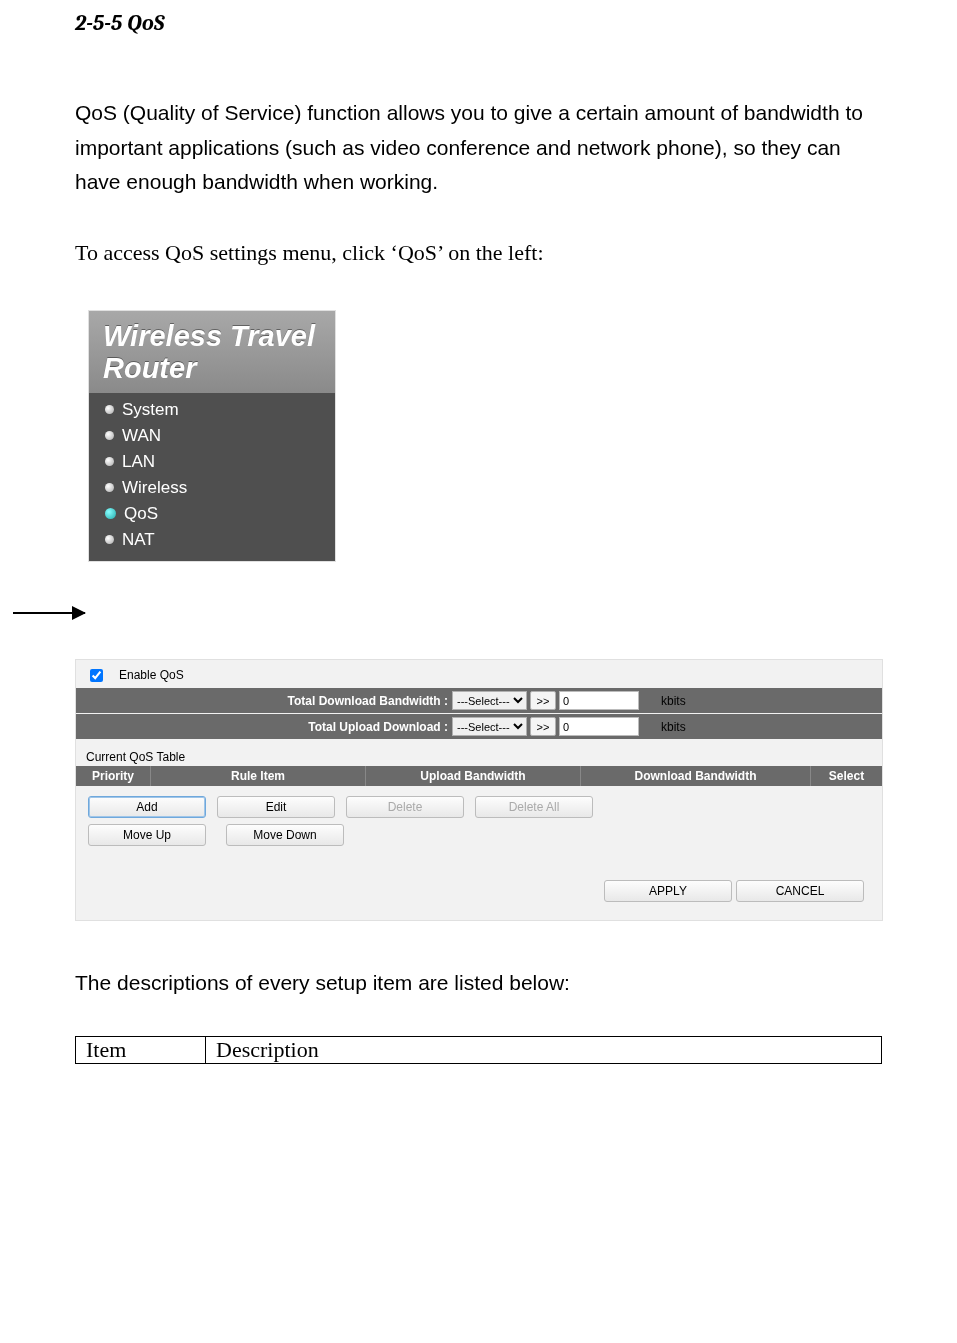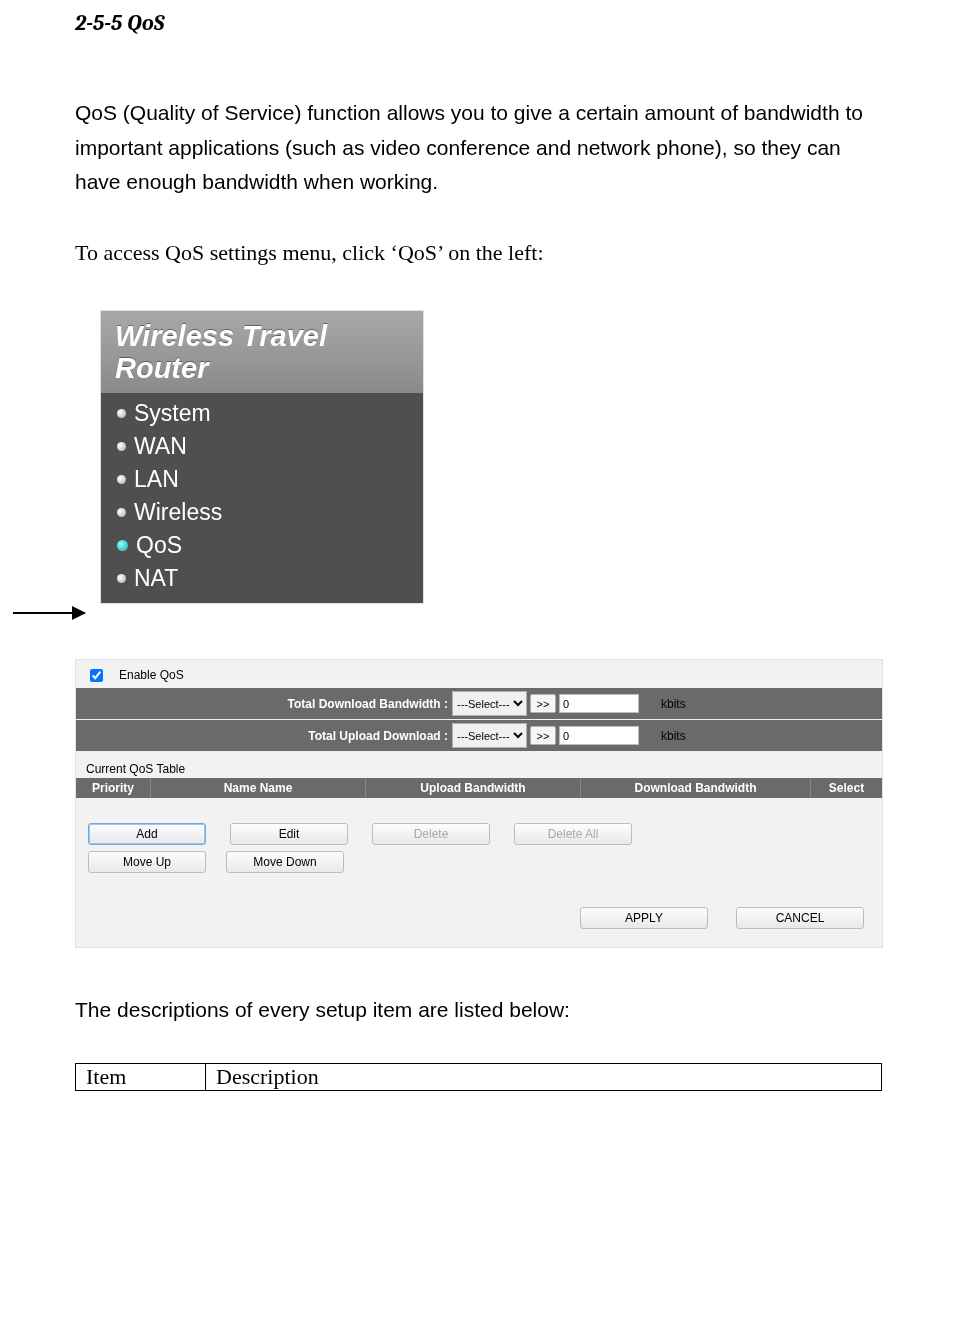--- a/index.html
+++ b/index.html
@@ -46,43 +46,43 @@
     .arrow::after {
       content: "";
       position: absolute;
       right: -1px;
       top: -6px;
       border-left: 14px solid #000;
       border-top: 7px solid transparent;
       border-bottom: 7px solid transparent;
     }
     .nav-panel {
-      width: 324px;
-      margin-left: 20px;
+      width: 248px;
+      margin-left: 8px;
       border: 1px solid #e0e0e0;
     }
     .nav-header {
       background: linear-gradient(to bottom, #a8a8a8, #8a8a8a);
       color: #fff;
       padding: 10px 14px 8px 14px;
       font-family: Arial, sans-serif;
       font-size: 29px;
       font-weight: bold;
       font-style: italic;
       line-height: 1.1;
       text-shadow: 0 -1px 0 rgba(0,0,0,0.4);
     }
     .nav-items {
       background: #4f4f4f;
       padding: 4px 0 8px 0;
     }
     .nav-item {
       color: #fff;
       font-family: Arial, sans-serif;
-      font-size: 23px;
+      font-size: 17px;
       padding: 3px 14px 3px 16px;
       display: flex;
       align-items: center;
     }
     .bullet {
       width: 9px;
       height: 9px;
       border-radius: 50%;
       background: radial-gradient(circle at 35% 35%, #fff, #aaa);
       margin-right: 8px;
@@ -119,21 +119,21 @@
       margin-bottom: 1px;
     }
     .bw-label {
       width: 370px;
       text-align: right;
       font-weight: bold;
       padding-right: 4px;
     }
     .bw-select {
       font-size: 11px;
-      height: 25px;
+      height: 19px;
       background: #f0f0f0;
       border: 1px solid #b0b0b0;
     }
     .bw-btn {
       font-size: 11px;
       height: 19px;
       width: 26px;
       margin: 0 3px;
       background: #f5f5f5;
       border: 1px solid #b0b0b0;
@@ -160,23 +160,22 @@
       font-size: 12px;
     }
     .th { padding: 3px 6px; border-right: 1px solid #888; text-align: center; }
     .th.priority { width: 75px; }
     .th.rulename { width: 215px; }
     .th.upload { width: 215px; }
     .th.download { width: 230px; }
     .th.select { flex: 1; border-right: none; }
     .btn-row {
       display: flex;
-      gap: 24px;
+      gap: 11px;
       padding: 10px 12px 2px 12px;
-      margin-top: 15px;
     }
     .btn-row2 {
       display: flex;
       gap: 20px;
       padding: 4px 12px;
     }
     .ui-btn {
       width: 118px;
       height: 22px;
       font-size: 12px;
@@ -188,21 +187,21 @@
     .ui-btn.highlighted {
       border: 1px solid #6fa8dc;
       box-shadow: 0 0 0 1px #9fc5e8 inset;
     }
     .ui-btn:disabled {
       color: #aaa;
     }
     .apply-row {
       display: flex;
       justify-content: flex-end;
-      gap: 28px;
+      gap: 4px;
       padding: 30px 18px 4px 12px;
     }
     .apply-btn {
       width: 128px;
       height: 22px;
       font-size: 12px;
       background: linear-gradient(to bottom, #fdfdfd, #e8e8e8);
       border: 1px solid #bcbcbc;
       border-radius: 3px;
       font-family: Arial, sans-serif;
@@ -284,21 +283,21 @@
     <select class="bw-select"><option>---Select---</option></select>
     <button class="bw-btn">&gt;&gt;</button>
     <input class="bw-input" value="0" style="">
     <span class="bw-unit">kbits</span>
   </div>
 
   <div class="section-label">Current QoS Table</div>
 
   <div class="qos-table-header">
     <div class="th priority">Priority</div>
-    <div class="th rulename">Name Name</div>
+    <div class="th rulename">Rule Item</div>
     <div class="th upload">Upload Bandwidth</div>
     <div class="th download">Download Bandwidth</div>
     <div class="th select">Select</div>
   </div>
 
   <div class="btn-row">
     <button class="ui-btn highlighted">Add</button>
     <button class="ui-btn">Edit</button>
     <button class="ui-btn" disabled="">Delete</button>
     <button class="ui-btn" disabled="">Delete All</button>

